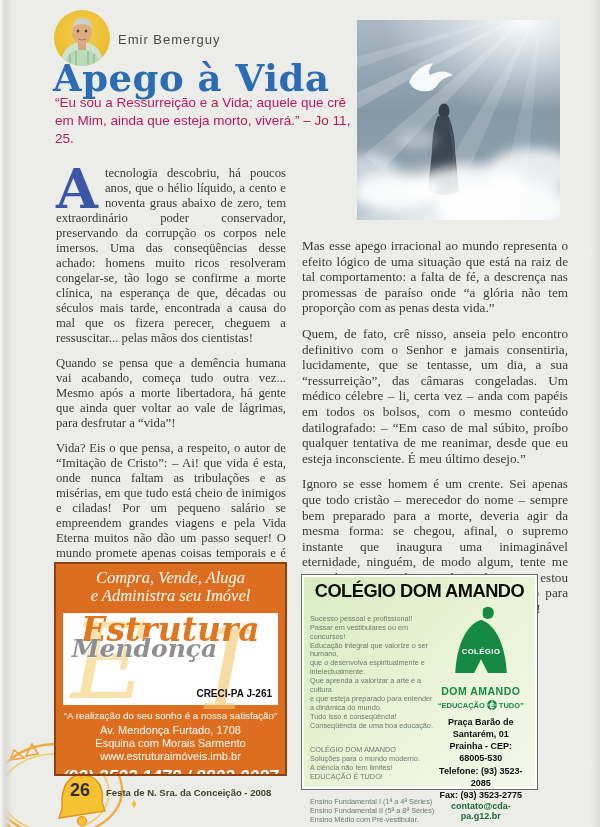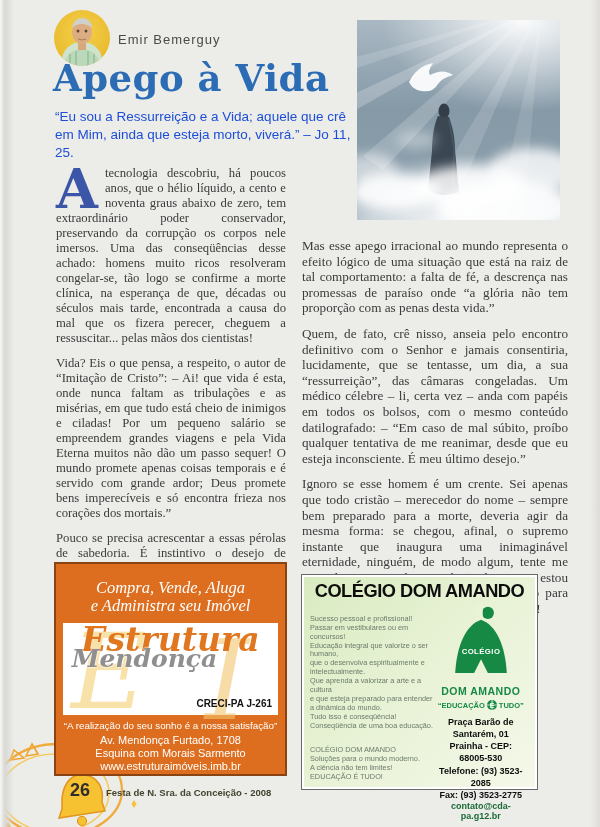--- a/index.html
+++ b/index.html
@@ -10,22 +10,22 @@
   .page::after{content:"";position:absolute;right:0;top:0;bottom:0;width:10px;
     background:linear-gradient(270deg,#dddcd8 0%,rgba(236,236,233,0) 100%);z-index:5;pointer-events:none;}
 
   
   .avatar{position:absolute;left:54px;top:10px;width:56px;height:56px;border-radius:50%;overflow:hidden;
     background:radial-gradient(circle at 50% 40%, #f3d14a 0%, #eaba2e 75%, #dfa91f 100%);}
   .author-name{position:absolute;left:118px;top:32px;font-family:"Liberation Sans",sans-serif;
     font-size:13px;color:#4a4a4a;letter-spacing:1px;}
   .page-title{position:absolute;left:53px;top:56px;font-family:"DejaVu Serif",serif;font-weight:bold;
     font-size:37px;color:#2b6cb5;letter-spacing:0.5px;}
-  .lead-quote{position:absolute;left:55px;top:108px;width:302px;font-family:"Liberation Sans",sans-serif;
-    font-size:13.5px;line-height:1.35;color:#1d4ed8;}
+  .lead-quote{position:absolute;left:55px;top:94px;width:302px;font-family:"Liberation Sans",sans-serif;
+    font-size:13.5px;line-height:1.35;color:#be185d;}
 
   
   .hero{position:absolute;left:357px;top:20px;width:203px;height:200px;overflow:hidden;
     background:
       radial-gradient(ellipse 120% 80% at 82% 0%, rgba(255,255,255,.95) 0%, rgba(255,255,255,.4) 32%, rgba(255,255,255,0) 58%),
       radial-gradient(ellipse 95% 45% at 50% 102%, rgba(255,255,255,.95) 0%, rgba(242,246,249,.6) 45%, rgba(255,255,255,0) 78%),
       linear-gradient(180deg,#a9b8c3 0%,#8599a7 45%,#8ea1ad 100%);}
   .hero svg{position:absolute;left:0;top:0;}
 
   
@@ -33,21 +33,21 @@
   .col p{margin:0 0 10px 0;}
   .col-left{left:56px;top:166px;width:230px;font-size:12.7px;line-height:15px;}
   .col-right{left:302px;top:238px;width:266px;font-size:13.2px;line-height:15.6px;}
   .dropcap{float:left;font-family:"DejaVu Serif",serif;font-weight:bold;color:#3b56a6;
     font-size:54px;line-height:42px;margin:2px 7px 0 0;}
 
   
   .ad-estrutura{position:absolute;left:54px;top:562px;width:233px;height:214px;background:#DD6E1F;
     border:2px solid #8a4312;box-sizing:border-box;text-align:center;overflow:hidden;z-index:2;}
   .estr-headline{font-family:"Liberation Serif",serif;font-style:italic;color:#fff;
-    font-size:16.5px;line-height:1.1;padding-top:15px;white-space:pre-line;}
+    font-size:16.5px;line-height:1.1;padding-top:5px;white-space:pre-line;}
   .estr-logo-box{position:relative;margin:5px 7px 0 7px;height:92px;background:#fff;overflow:visible;}
   .estr-monogram{position:absolute;font-family:"DejaVu Serif",serif;font-style:italic;
     color:rgba(247,216,140,0.75);z-index:1;pointer-events:none;}
   .estr-monogram.m1{left:8px;top:-12px;font-size:104px;}
   .estr-monogram.m2{left:142px;top:-6px;font-size:110px;color:rgba(243,196,110,0.6);}
   .estr-brand1{position:relative;z-index:2;font-family:"DejaVu Serif",serif;font-style:italic;font-weight:bold;
     font-size:33px;color:#E0761F;margin-top:8px;line-height:1;}
   .estr-brand2{position:relative;z-index:2;font-family:"DejaVu Serif",serif;font-style:italic;font-weight:bold;
     font-size:25px;color:#8f8f8f;margin-top:-10px;margin-left:-52px;line-height:1;
     text-shadow:0 0 2px #fff,0 0 2px #fff;}
@@ -144,20 +144,21 @@
         <ellipse cx="12" cy="148" rx="28" ry="14" opacity="0.55"></ellipse>
         <ellipse cx="60" cy="120" rx="20" ry="9" opacity="0.35"></ellipse>
       </g>
     </svg>
   </div>
 
   <div class="col col-left">
     <p>
       <span class="dropcap">A</span><span>tecnologia descobriu, há poucos anos, que o hélio líquido, a cento e noventa graus abaixo de zero, tem extraordinário poder conservador, preservando da corrupção os corpos nele imersos. Uma das conseqüências desse achado: homens muito ricos resolveram congelar-se, tão logo se confirme a morte clínica, na esperança de que, décadas ou séculos mais tarde, encontrada a causa do mal que os fizera perecer, cheguem a ressuscitar... pelas mãos dos cientistas!</span>
     </p>
+    <p>Quando se pensa que a demência humana vai acabando, começa tudo outra vez... Mesmo após a morte libertadora, há gente que ainda quer voltar ao vale de lágrimas, para desfrutar a “vida”!</p>
     <p>Vida? Eis o que pensa, a respeito, o autor de “Imitação de Cristo”: – Ai! que vida é esta, onde nunca faltam as tribulações e as misérias, em que tudo está cheio de inimigos e ciladas! Por um pequeno salário se empreendem grandes viagens e pela Vida Eterna muitos não dão um passo sequer! O mundo promete apenas coisas temporais e é servido com grande ardor; Deus promete bens imperecíveis e só encontra frieza nos corações dos mortais.”</p>
     <p>Pouco se precisa acrescentar a essas pérolas de sabedoria. É instintivo o desejo de sobreviver.</p>
   </div>
 
   <div class="col col-right">
     <p>Mas esse apego irracional ao mundo representa o efeito lógico de uma situação que está na raiz de tal comportamento: a falta de fé, a descrença nas promessas de paraíso onde “a glória não tem proporção com as penas desta vida.”</p>
     <p>Quem, de fato, crê nisso, anseia pelo encontro definitivo com o Senhor e jamais consentiria, lucidamente, que se tentasse, um dia, a sua “ressurreição”, das câmaras congeladas. Um médico célebre – li, certa vez – anda com papéis em todos os bolsos, com o mesmo conteúdo datilografado: – “Em caso de mal súbito, proíbo qualquer tentativa de me reanimar, desde que eu esteja inconsciente. É meu último desejo.”</p>
     <p>Ignoro se esse homem é um crente. Sei apenas que todo cristão – merecedor do nome – sempre bem preparado para a morte, deveria agir da mesma forma: se chegou, afinal, o supremo instante que inaugura uma inimaginável eternidade, ninguém, de modo algum, tente me reconduzir a esta desgraçada “vida”! Aqui estou somente passando uma chuva, em trânsito para outra pátria, de onde eu sou cidadão – o Céu!</p>
   </div>
 
@@ -189,20 +190,23 @@
 intelectualmente.
 Que aprenda a valorizar a arte e a cultura
 e que esteja preparado para entender
 a dinâmica do mundo.
 Tudo isso é conseqüência!
 Conseqüência de uma boa educação.</div>
         <div class="blk">COLÉGIO DOM AMANDO
 Soluções para o mundo moderno.
 A ciência não tem limites!
 EDUCAÇÃO É TUDO!</div>
+        <div class="blk">Ensino Fundamental I (1ª a 4ª Séries)
+Ensino Fundamental II (5ª a 8ª Séries)
+Ensino Médio com Pré-vestibular.</div>
       </div>
       <div class="col-logo-col">
         <svg width="78" height="74" viewBox="0 0 90 86">
           <circle cx="53" cy="8" r="7" fill="#168A44"></circle>
           <rect x="40" y="0" width="7" height="16" fill="#EAF3D8"></rect>
           <path d="M45,16 C28,22 17,44 15,78 L75,78 C73,44 62,22 45,16 z" fill="#168A44"></path>
           <text x="45" y="56" text-anchor="middle" font-family="Liberation Sans, sans-serif" font-size="9" font-weight="bold" fill="#ffffff" letter-spacing="0.5">COLÉGIO</text>
           <path d="M45,62 L53,78 L37,78 z" fill="#EAF3D8"></path>
         </svg>
         <div class="col-logoname">DOM AMANDO</div>

